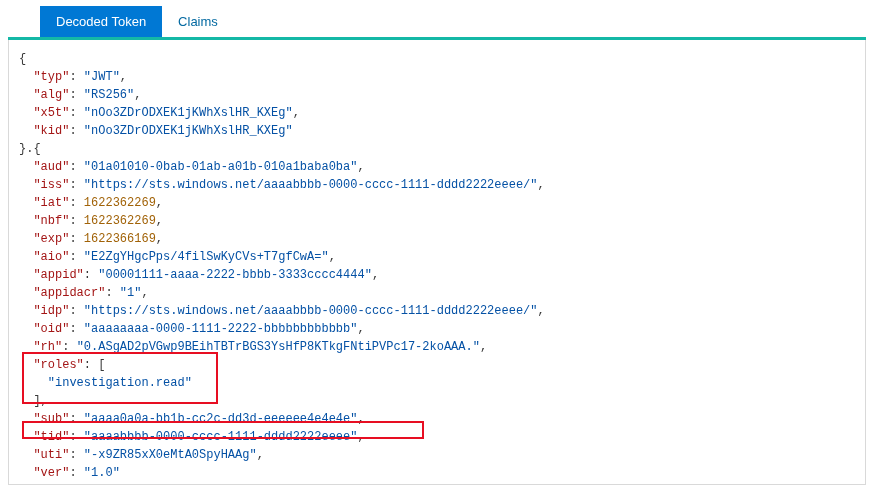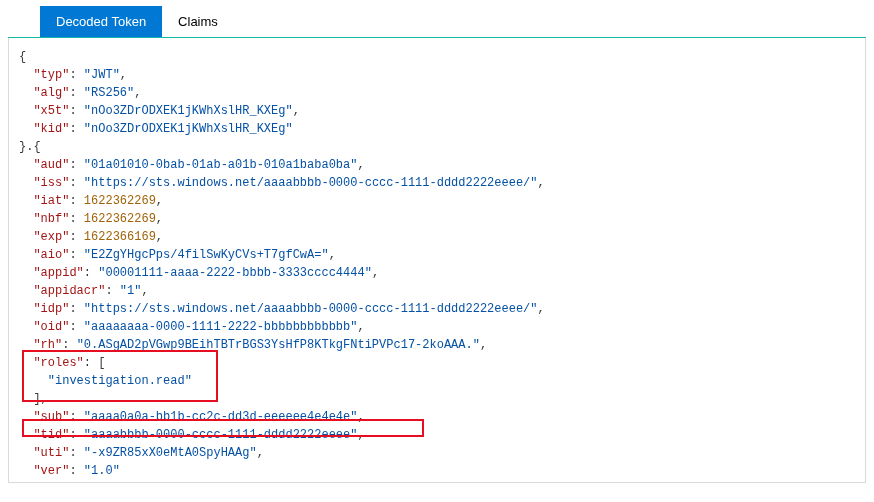--- a/index.html
+++ b/index.html
@@ -6,28 +6,28 @@
   body {
     margin: 0;
     padding: 6px 8px 8px 8px;
     font-family: "Segoe UI", -apple-system, sans-serif;
     font-size: 13px;
     background: #fff;
     width: 874px;
   }
   .tabs {
     display: flex;
-    border-bottom: 1px solid #14b8a6;
+    border-bottom: 3px solid #14b8a6;
     padding-left: 32px;
   }
   .tab {
     padding: 8px 16px;
     font-size: 13px;
     cursor: pointer;
-    color: #000000;
+    color: #0369a1;
     background: #fff;
   }
   .tab.active {
     background: #0078d4;
     color: #fff;
   }
   .panel {
     border: 1px solid #d9d9d9;
     border-top: none;
     padding: 10px 10px 10px 10px;

